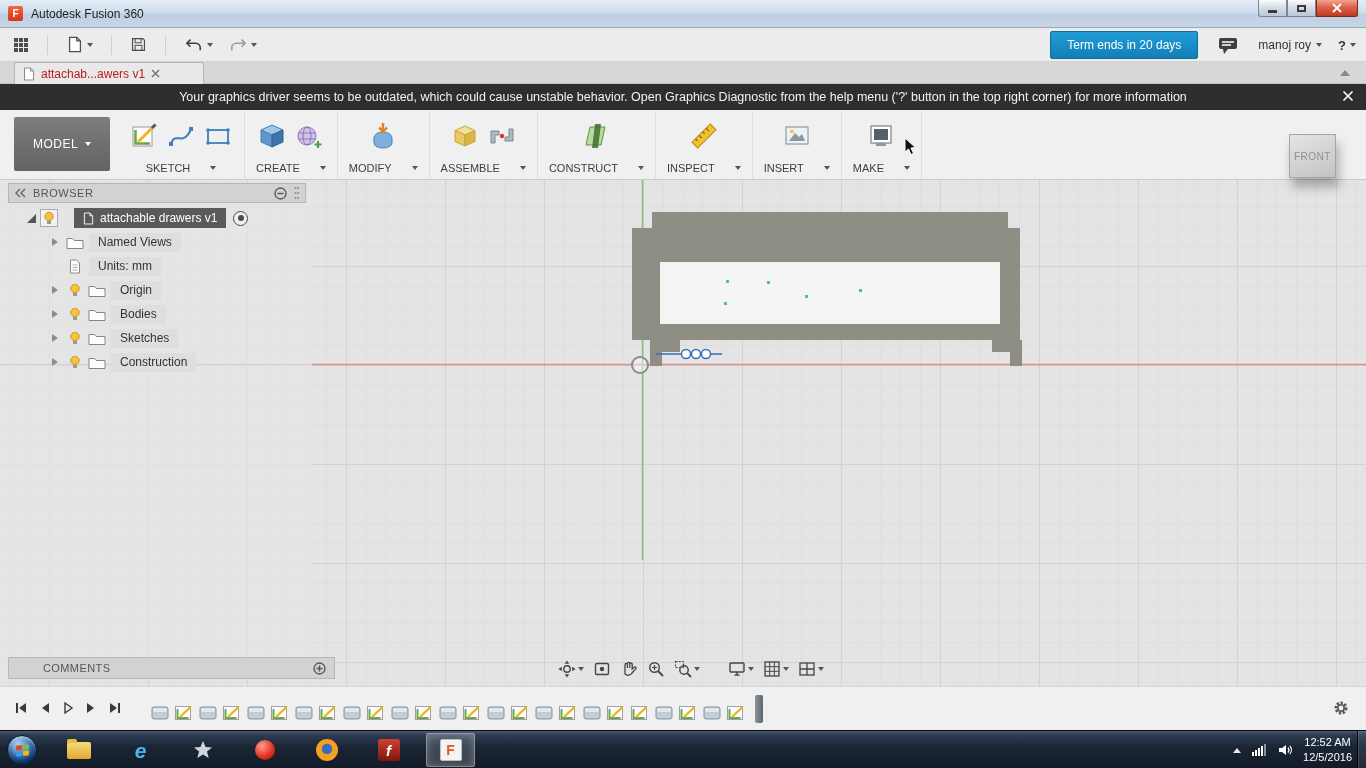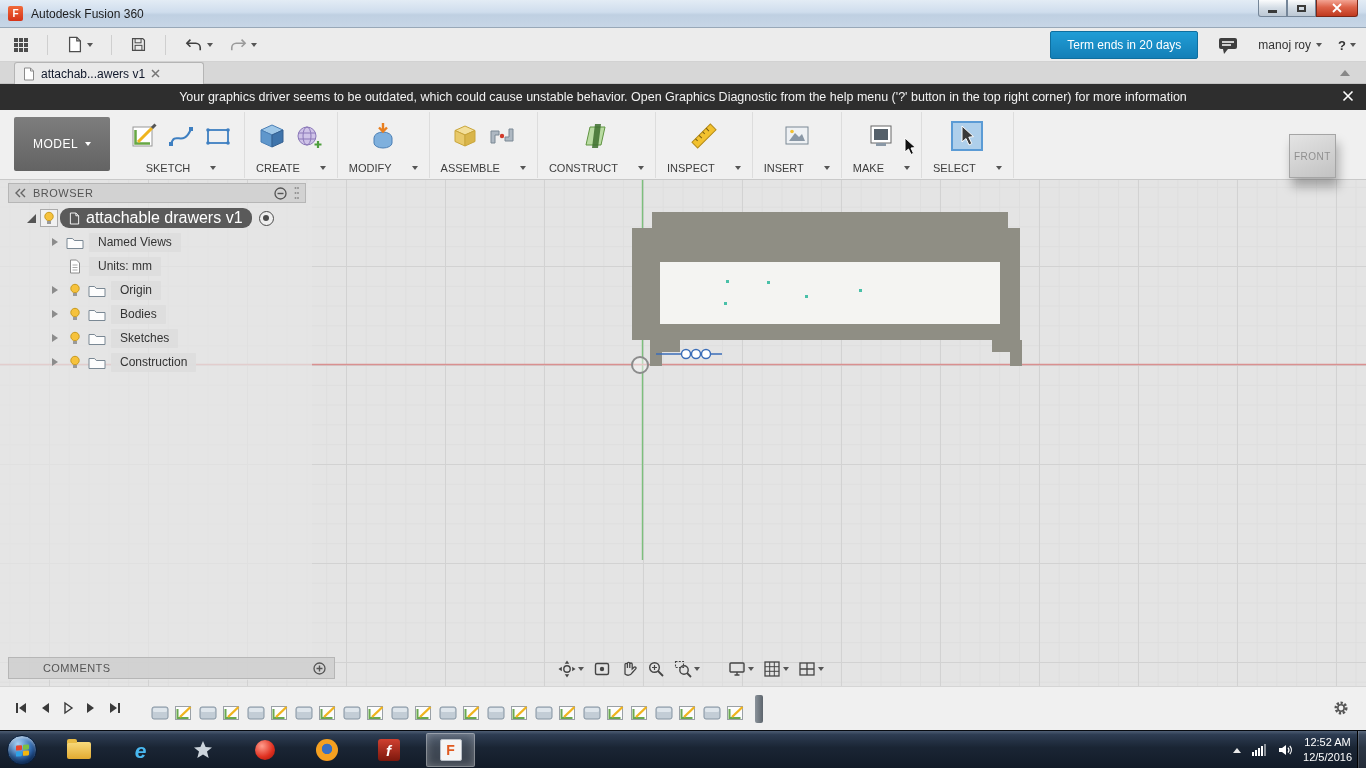--- a/index.html
+++ b/index.html
@@ -34,21 +34,21 @@
   .tb-right { position:absolute; right:10px; top:0; height:34px; display:flex; align-items:center; gap:16px; }
   .term-btn { background:linear-gradient(var(--accent-blue,#219dd6),#137fb7); border:1px solid #0f6f9f;
     color:#fff; font-size:12px; padding:6px 16px; border-radius:2px; }
   .user-area { display:flex; align-items:center; gap:5px; font-size:12px; color:#333; }
   .help-area { display:flex; align-items:center; gap:4px; font-size:13px; font-weight:bold; color:#333; }
 
   
   .tab-row { position:absolute; left:0; top:62px; width:1366px; height:22px; background:#d7d7d7; border-bottom:1px solid #c3c3c3; }
   .doc-tab { position:absolute; left:14px; top:0; height:22px; min-width:190px; background:#e9e9e9;
     border:1px solid #b5b5b5; border-bottom:none; border-radius:3px 3px 0 0; display:flex; align-items:center; gap:6px; padding:0 8px; }
-  .doc-tab .label { font-size:12px; color:#0f172a; }
+  .doc-tab .label { font-size:12px; color:#b91c1c; }
   .tab-collapse { position:absolute; right:16px; top:8px; width:0; height:0;
     border-left:5px solid transparent; border-right:5px solid transparent; border-bottom:6px solid #888; }
 
   
   .banner { position:absolute; left:0; top:84px; width:1366px; height:26px; background:var(--banner-bg,#2e2e2e);
     color:#f2f2f2; font-size:12.5px; display:flex; align-items:center; justify-content:center; }
   .banner .close { position:absolute; right:12px; top:6px; }
 
   
   .ribbon { position:absolute; left:0; top:110px; width:1366px; height:70px; background:#f0f0f0; border-bottom:1px solid #c9c9c9; }
@@ -85,21 +85,21 @@
   .browser-header { position:absolute; left:8px; top:183px; width:298px; height:20px; z-index:5;
     background:rgba(209,209,209,.95); border:1px solid #b6b6b6; display:flex; align-items:center; gap:7px; padding:0 6px; }
   .browser-header .hlabel { font-size:11px; color:#555; letter-spacing:.5px; flex:1; }
   .btree { position:absolute; left:8px; top:206px; z-index:5; }
   .trow { height:24px; display:flex; align-items:center; }
   .slot-arrow { width:18px; margin-left:18px; display:flex; justify-content:center; }
   .slot-arrow.child { margin-left:38px; }
   .arr-collapsed { width:0; height:0; border-top:4.5px solid transparent; border-bottom:4.5px solid transparent; border-left:6px solid #8c8c8c; }
   .slot { width:22px; display:flex; justify-content:center; align-items:center; }
   .pill { background:rgba(221,221,221,.97); height:19px; line-height:19px; padding:0 9px; font-size:12px; color:#333; border-radius:1px; margin-left:3px; }
-  .root-pill { display:flex; align-items:center; gap:6px; background:#5a5a5a; color:#fff; height:20px; padding:0 9px; border-radius:9px; margin-left:2px; font-size:16px; }
+  .root-pill { display:flex; align-items:center; gap:6px; background:#5a5a5a; color:#fff; height:20px; padding:0 9px; border-radius:0; margin-left:16px; font-size:12px; }
   .iconbox { width:18px; height:18px; background:#f1f1f1; border:1px solid #ababab; display:flex; align-items:center; justify-content:center; }
   .radio-activate { width:15px; height:15px; border-radius:50%; border:1.6px solid #4c4c4c; background:#efefef;
     display:flex; align-items:center; justify-content:center; margin-left:7px; }
   .radio-activate i { width:6px; height:6px; border-radius:50%; background:#4c4c4c; }
 
   
   .comments-bar { position:absolute; left:8px; top:657px; width:327px; height:22px; z-index:5;
     background:rgba(209,209,209,.97); border:1px solid #b6b6b6; display:flex; align-items:center; padding:0 8px;gap:48px; }
   .comments-bar .clabel { font-size:11px; color:#555; letter-spacing:.4px; margin-left:26px; flex:1; }
 
@@ -382,33 +382,20 @@
       <div class="rgroup">
         <div class="icons">
           <svg width="30" height="30" viewBox="0 0 30 30">
               <rect x="5" y="5" width="20" height="17" fill="#fff" stroke="#666"></rect>
               <rect x="8" y="8" width="14" height="11" fill="#55606a"></rect>
               <path d="M10 22 h10 v3 h-10 z" fill="#8a98a6"></path>
             </svg>
         </div>
         <div class="rlabel">
             <span>MAKE</span>
-            <span class="chev"></span>
-          </div>
-      </div>
-      <div class="rgroup">
-        <div class="icons">
-          <div class="sel-box">
-            <svg width="22" height="24" viewBox="0 0 22 24">
-                <path d="M6 2 L6 18 L10 14.5 L13 21 L15.8 19.5 L12.8 13.2 L17.5 12.6 Z" fill="#3a3a3a" stroke="#fff" stroke-width="1"></path>
-              </svg>
-          </div>
-        </div>
-        <div class="rlabel">
-            <span>SELECT</span>
             <span class="chev"></span>
           </div>
       </div>
     </div>
   </div>
 
   <svg class="mouse-cursor" width="16" height="20" viewBox="0 0 16 20">
       <path d="M2 1 L2 15 L5.5 12 L8 17.5 L10.5 16.3 L8 11 L12.5 10.6 Z" fill="#111" stroke="#fff" stroke-width="1"></path>
     </svg>
 

